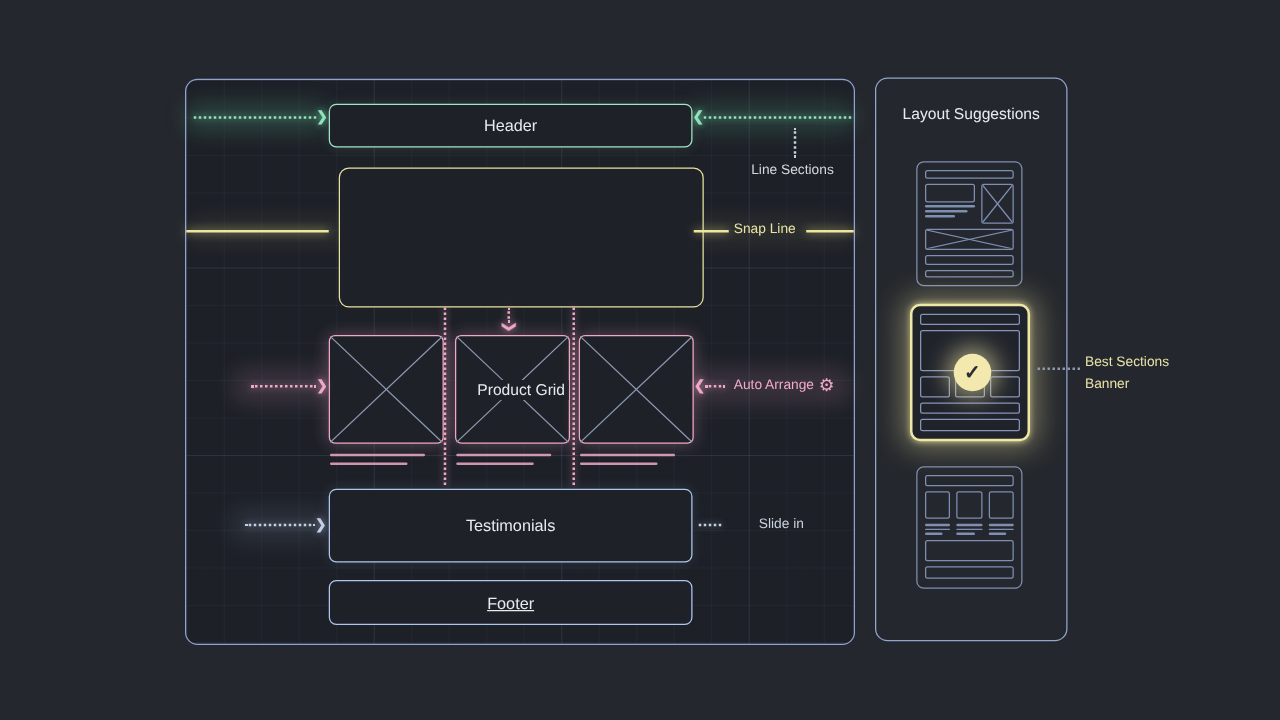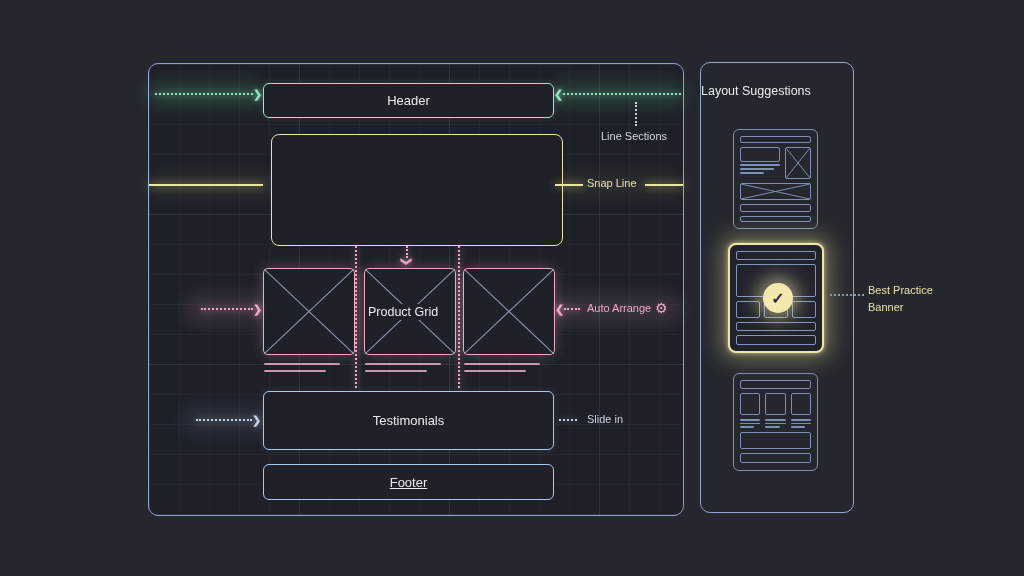--- a/index.html
+++ b/index.html
@@ -35,47 +35,47 @@
                    box-shadow:0 0 10px rgba(170,200,240,0.12);}
   .wf-footer{left:114px;top:400px;width:289px;height:34px;border:1.5px solid #abc7f0;text-decoration:underline;}
 
   .p-box{position:absolute;top:204px;width:90px;height:85px;background:#1e2127;
          border:1.5px solid #f0a9c5;border-radius:5px;z-index:2;
          box-shadow:0 0 14px rgba(240,165,195,0.30);}
   .p-box svg{position:absolute;left:0;top:0;width:100%;height:100%;}
   .p-box svg line{stroke:#8d9ab3;stroke-width:1;vector-effect:non-scaling-stroke;}
   .p1{left:114px;} .p2{left:215px;} .p3{left:314px;}
   .p-label{position:absolute;left:0;right:0;top:50%;transform:translateY(-50%);
-           text-align:left;font-size:12.5px;z-index:2;}
+           text-align:right;font-size:12.5px;z-index:2;}
   .p-label span{background:#1e2127;padding:1px 3px;}
 
   .p-line{position:absolute;height:2px;background:rgba(236,170,200,0.85);border-radius:1px;z-index:2;}
 
   .dotline-h{position:absolute;height:0;border-top:2px dotted;z-index:2;}
   .dotline-v{position:absolute;width:0;border-left:2px dotted;z-index:1;}
   .solidline-h{position:absolute;height:0;border-top:2px solid;z-index:2;}
   .arrowhead{position:absolute;font-size:11px;font-weight:bold;line-height:1;z-index:2;}
 
   .green{border-color:#8fe3bd;color:#8fe3bd;filter:drop-shadow(0 0 3px rgba(120,230,175,0.9));}
   .yellow{border-color:#ece79f;color:#ece79f;filter:drop-shadow(0 0 4px rgba(236,225,140,0.8));}
   .pink{border-color:#f0a9c5;color:#f0a9c5;filter:drop-shadow(0 0 3px rgba(240,165,200,0.8));}
   .bluegray{border-color:#c4d0e6;color:#c4d0e6;filter:drop-shadow(0 0 3px rgba(190,210,240,0.6));}
   .whitedot{border-color:#c9cfd8;color:#c9cfd8;}
 
   .ann{position:absolute;font-size:11px;z-index:3;white-space:nowrap;}
   .ann.gray{color:#d3d8de;}
   .ann.yellow-t{color:#e9e3a2;}
   .ann.pink-t{color:#f2abc6;}
-  .ann.blue-t{color:#c9d1dc;}
+  .ann.blue-t{color:#c9d1dc;margin-left:20px;}
   .gear{position:absolute;font-size:14px;color:#f2abc6;z-index:3;line-height:1;}
 
   
   .panel{position:absolute;left:700px;top:62px;width:152px;height:449px;
          border:1.5px solid #93a6cf;border-radius:10px;}
-  .panel-title{position:absolute;left:0;right:0;top:21px;
+  .panel-title{position:absolute;left:0;right:0;top:21px;text-align:center;
                font-size:12.5px;color:#e9ecef;}
   .thumb{position:absolute;border:1.5px solid #7f8fb2;border-radius:6px;
          display:flex;flex-direction:column;gap:4px;padding:6px;box-sizing:border-box;}
   .thumb .bar{border:1px solid #7f8fb2;border-radius:2px;}
   .thumb .ln{height:1.5px;background:#7f8fb2;border-radius:1px;}
   .thumb .xb{border:1px solid #7f8fb2;border-radius:2px;position:relative;overflow:hidden;}
   .thumb .xb svg{position:absolute;inset:0;width:100%;height:100%;}
   .thumb .xb svg line{stroke:#7f8fb2;stroke-width:1;vector-effect:non-scaling-stroke;}
   .t1{left:32px;top:66px;width:85px;height:100px;}
   .t1 .row{display:flex;gap:5px;height:32px;}
@@ -247,17 +247,17 @@
           <div class="ln" style="width:70%;"></div>
         </div>
       </div>
       <div class="bar" style="height:15px;"></div>
       <div class="bar" style="height:8px;"></div>
     </div>
   </div>
 
   <div class="bp-connector"></div>
   <div class="bp-label">
-    <div>Best Practice</div>
+    <div>Best Sections</div>
     <div>Banner</div>
   </div>
 
 </div>
 
 </body></html>

